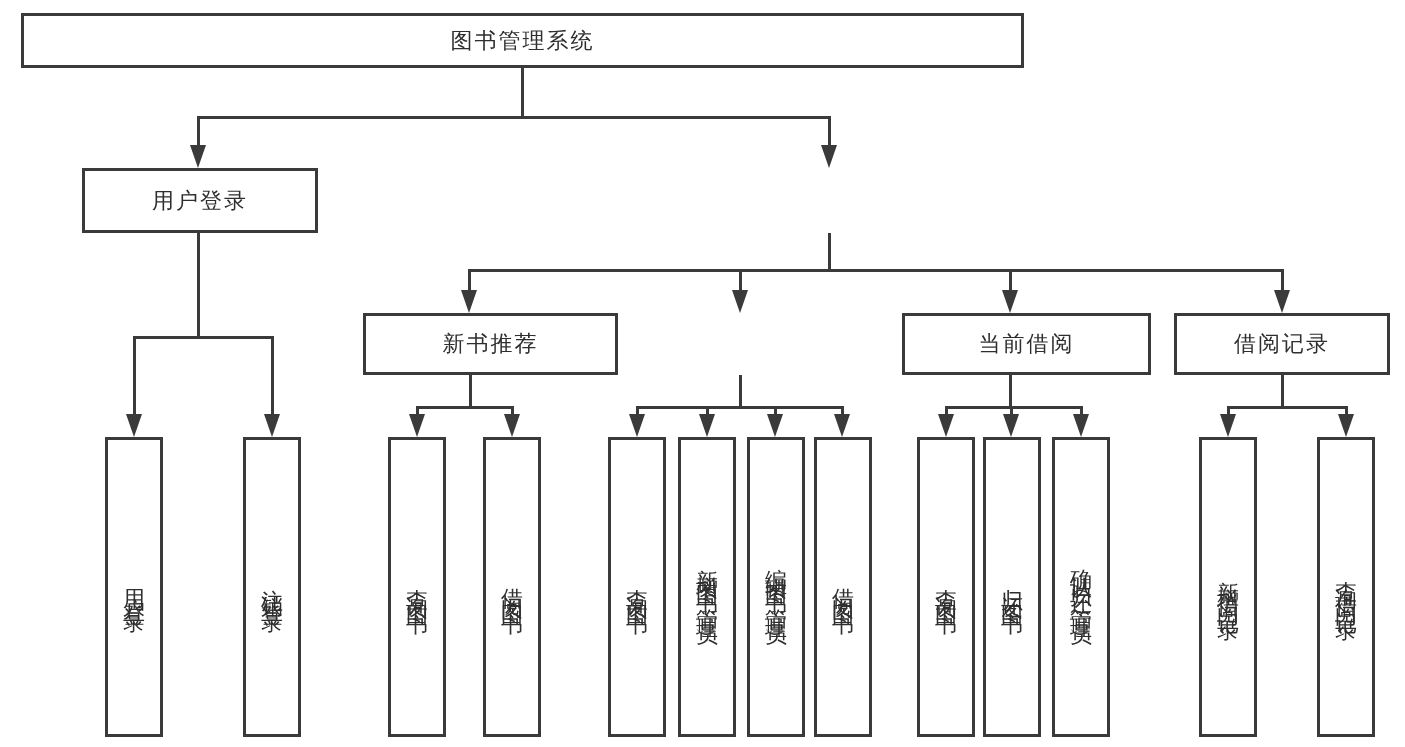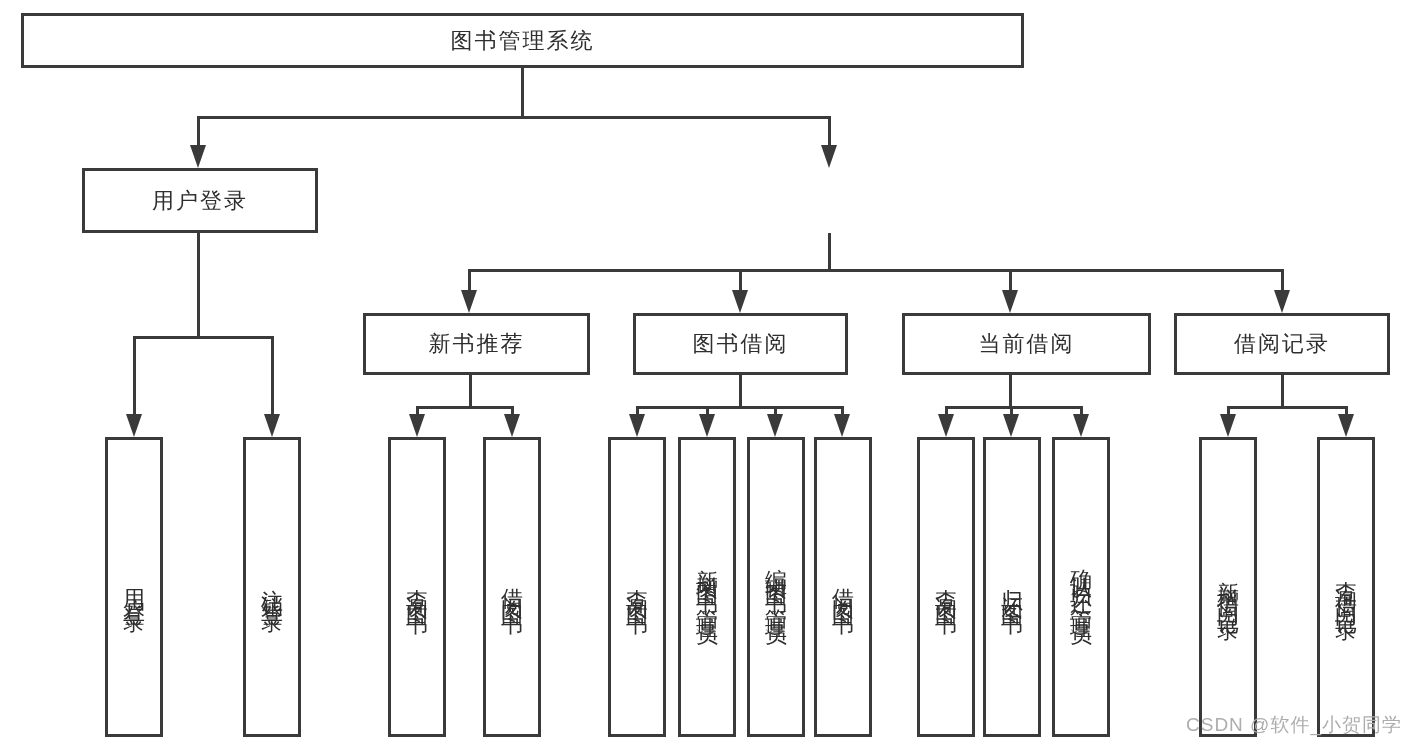--- a/index.html
+++ b/index.html
@@ -95,27 +95,24 @@
 
   <div class="node" style="left:21px;top:13px;width:1003px;height:55px">
     <span>图书管理系统</span>
   </div>
 
   <div class="node" style="left:82px;top:168px;width:236px;height:65px">
     <span>用户登录</span>
   </div>
 
 
-  <div class="node" style="left:363px;top:313px;width:227px;height:62px">
+  <div class="node" style="left:363px;top:313px;width:255px;height:62px">
     <span>新书推荐</span>
   </div>
 
-  <div class="node" style="left:633px;top:313px;width:215px;height:62px">
-    <span>图书借阅</span>
-  </div>
 
   <div class="node" style="left:902px;top:313px;width:249px;height:62px">
     <span>当前借阅</span>
   </div>
 
   <div class="node" style="left:1174px;top:313px;width:216px;height:62px">
     <span>借阅记录</span>
   </div>
 
   <div class="node vert" style="left:105px;top:437px;width:58px;height:300px">
@@ -155,15 +152,14 @@
     <span>确认归还（管理员）</span>
   </div>
 
   <div class="node vert" style="left:1199px;top:437px;width:58px;height:300px">
     <span>新增借阅记录</span>
   </div>
   <div class="node vert" style="left:1317px;top:437px;width:58px;height:300px">
     <span>查询借阅记录</span>
   </div>
 
-  <div class="watermark">CSDN @软件_小贺同学</div>
 
 </div>
 
 </body></html>

